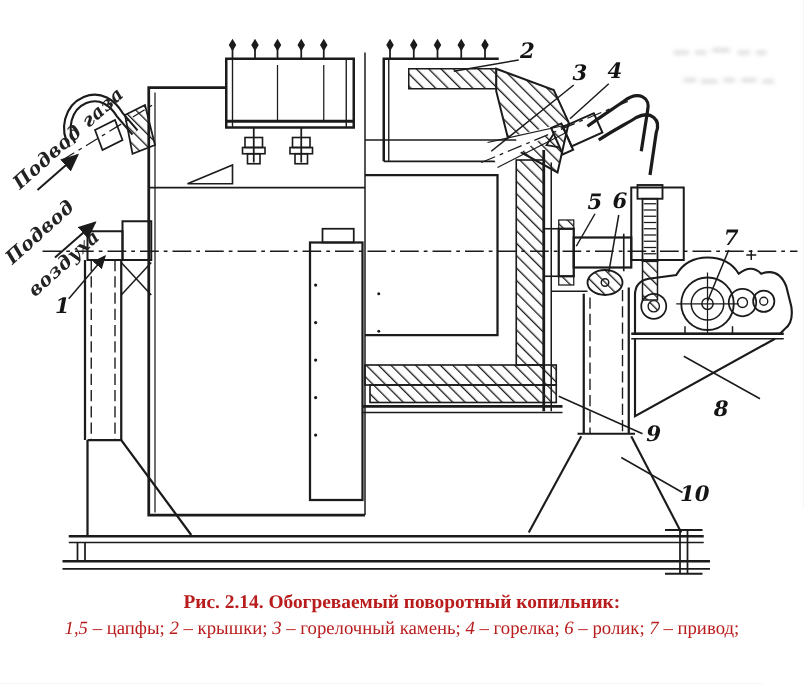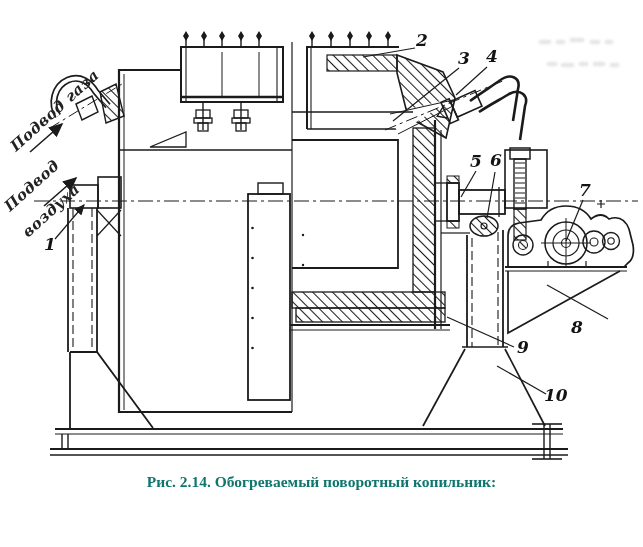--- a/index.html
+++ b/index.html
@@ -14,21 +14,21 @@
     font-family:"DejaVu Serif","Liberation Serif",serif;
     font-style:italic;font-weight:bold;font-size:17px;fill:#141414;
   }
   .hw{
     font-family:"DejaVu Serif","Liberation Serif",serif;
     font-style:italic;font-weight:bold;font-size:15px;fill:#222;
     letter-spacing:.5px;
   }
   .caption{
     position:absolute;left:0;top:472px;width:643px;text-align:center;
-    font-size:15px;line-height:20px;color:#0f766e;
+    font-size:15px;line-height:20px;color:#b91c1c;
   }
   .cap-title{font-weight:bold;font-size:15.5px;margin-bottom:1px;}
   .cap-row i{font-style:italic;}
   .bleed{position:absolute;filter:blur(1.6px);opacity:.5;}
 </style>
 </head>
 <body>
 
 <div class="page">
 
@@ -282,15 +282,16 @@
       <text class="hw" transform="translate(28,238) rotate(-42)">воздуха</text>
       <g stroke="#1b1b1b" stroke-width="1.6">
         <line x1="30" y1="152" x2="62" y2="124" marker-end="url(#arr)"></line>
         <line x1="44" y1="206" x2="76" y2="178" marker-end="url(#arr)"></line>
       </g>
     </g>
   </svg>
 
   <div class="caption">
     <div class="cap-title">Рис. 2.14. Обогреваемый поворотный копильник:</div>
+    <div class="cap-row"><i>1,5</i> – цапфы; <i>2</i> – крышки; <i>3</i> – горелочный камень; <i>4</i> – горелка; <i>6</i> – ролик; <i>7</i> – привод;</div>
   </div>
 
 </div>
 
 </body></html>

